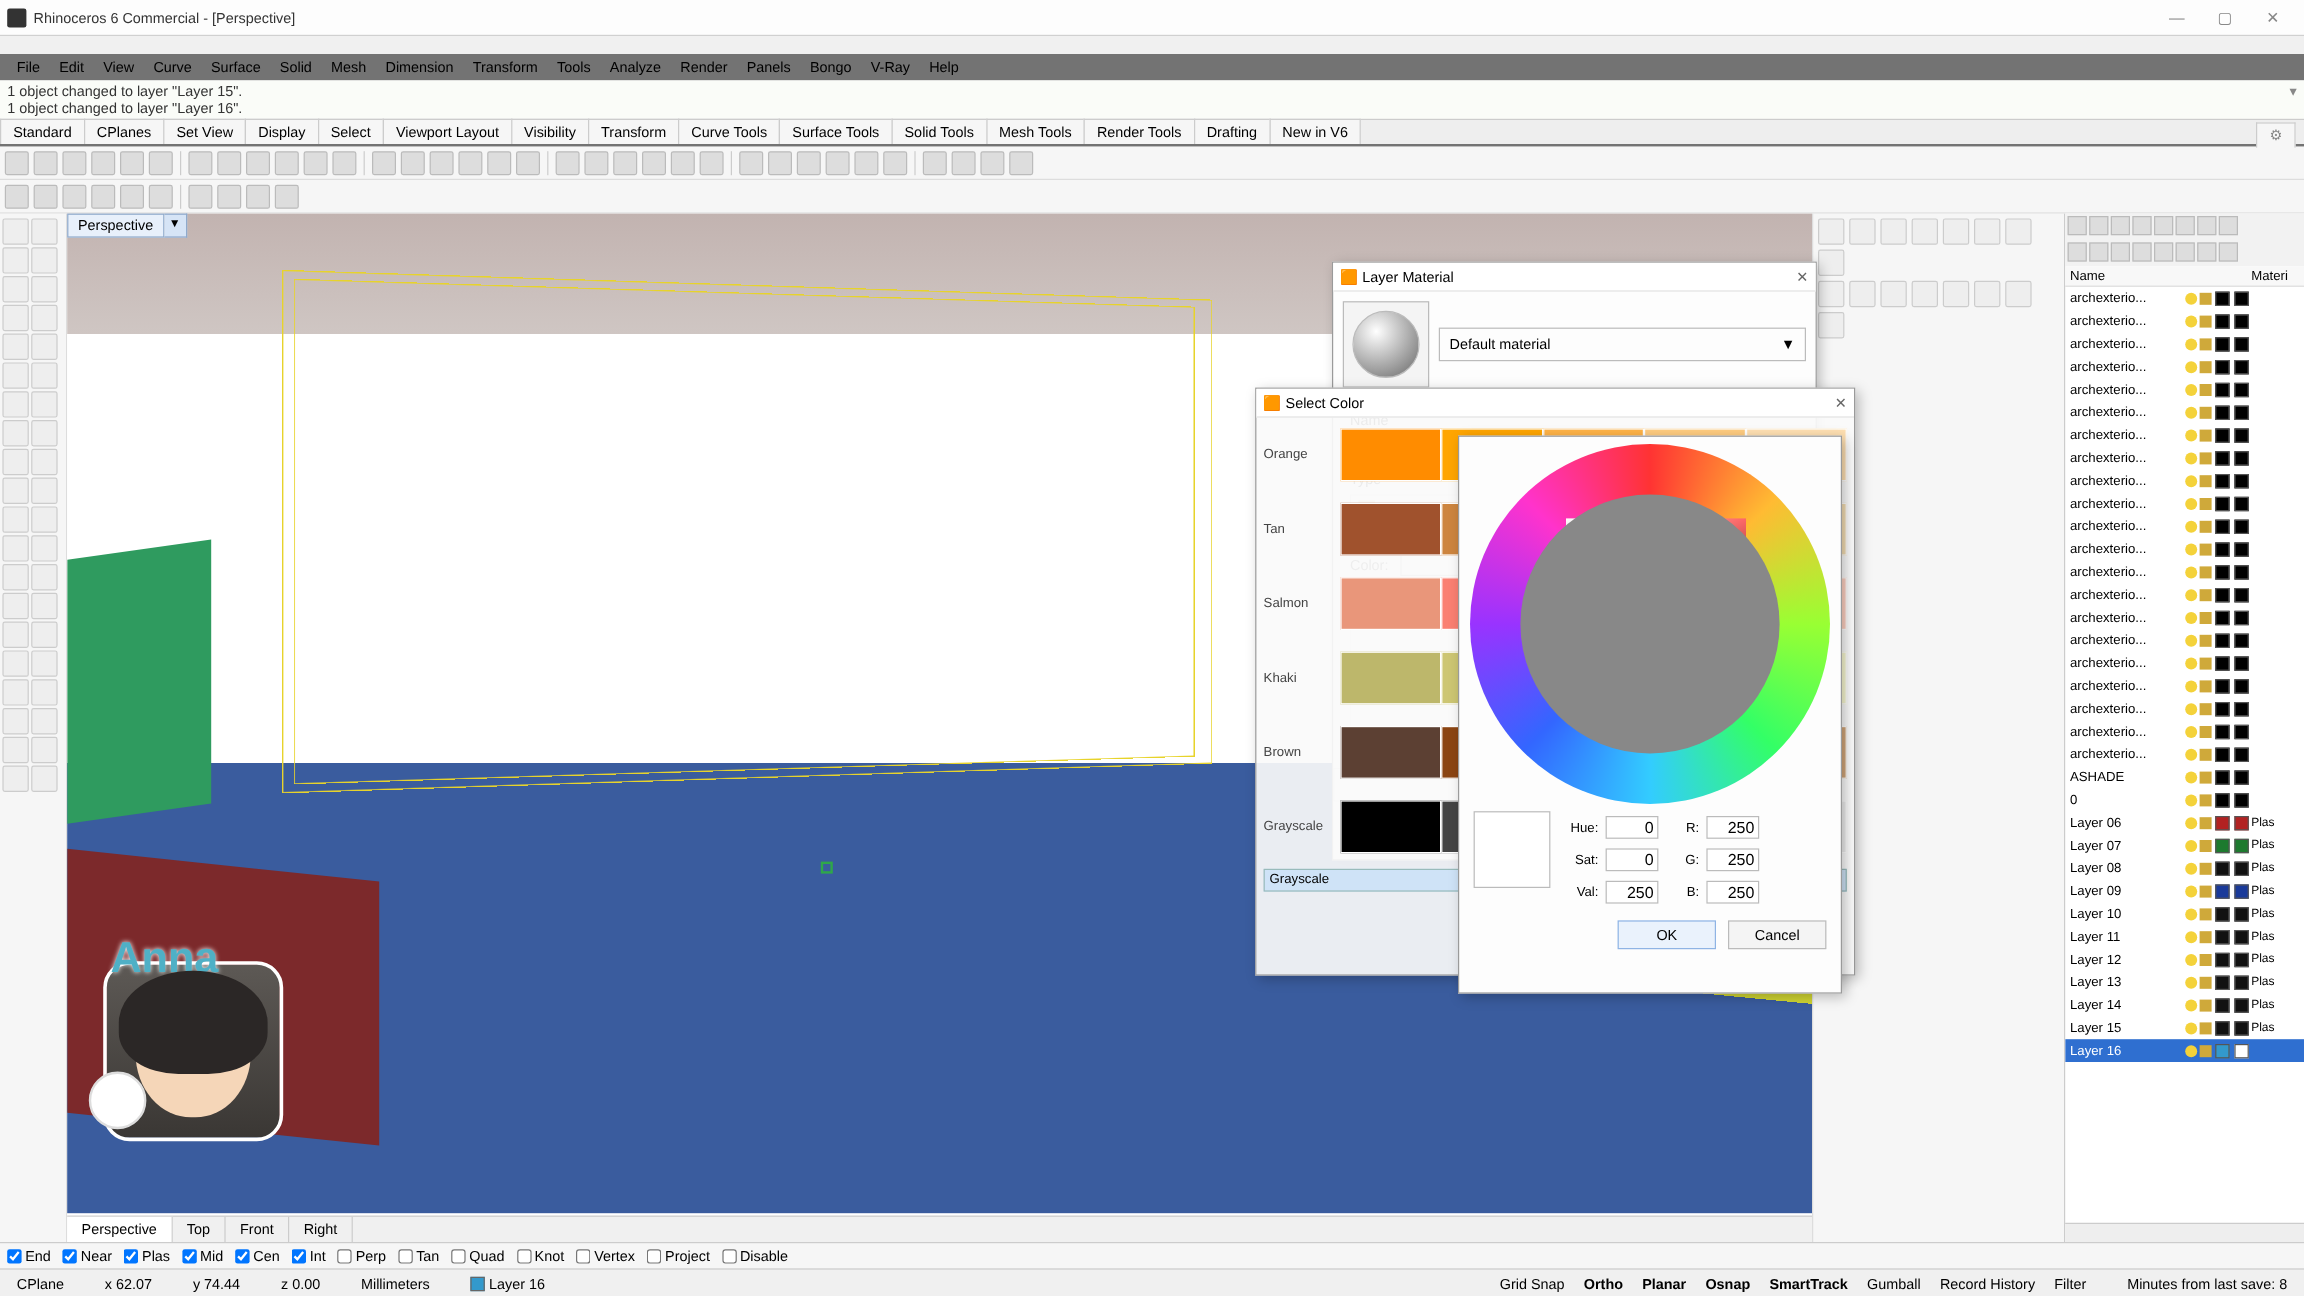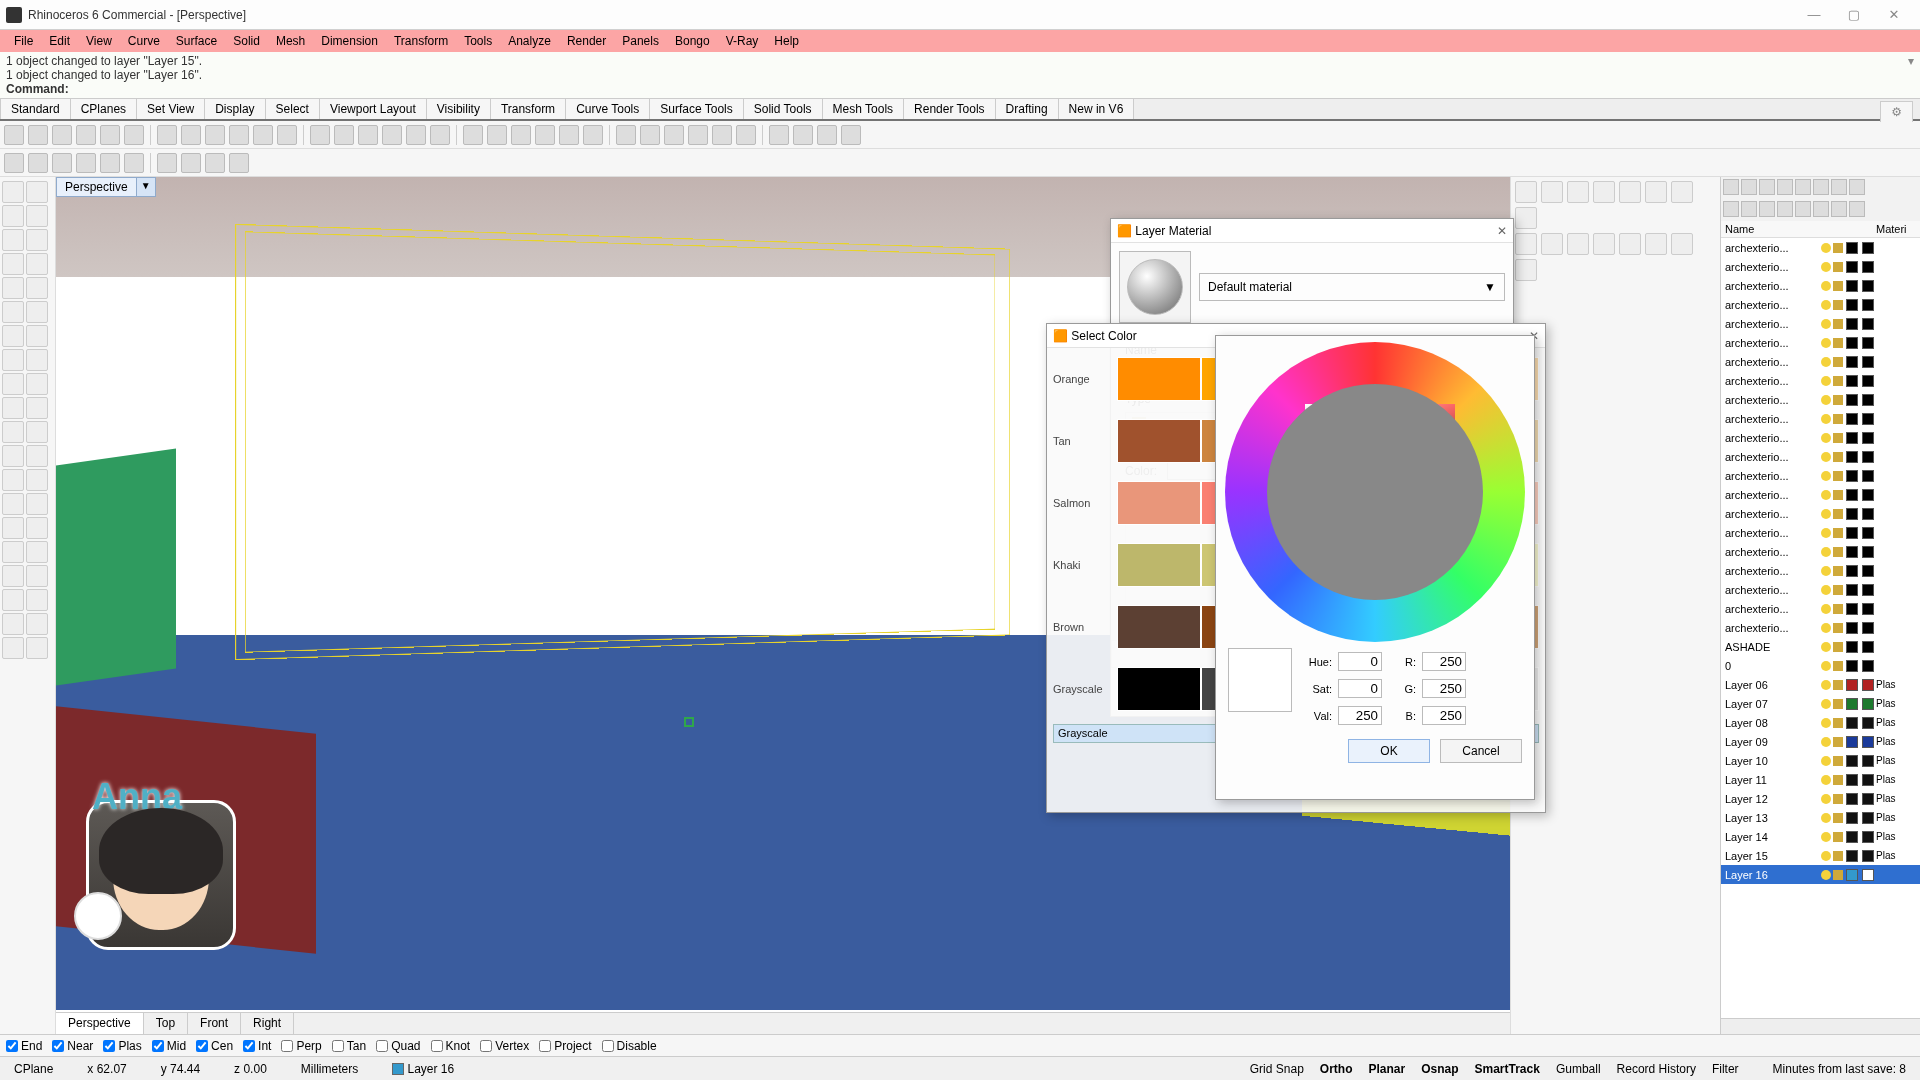--- a/index.html
+++ b/index.html
@@ -5,21 +5,21 @@
 * { margin: 0; padding: 0; box-sizing: border-box; font-family: "Segoe UI", Arial, sans-serif; }
 html, body { width: 1920px; height: 1080px; overflow: hidden; background: #f0f0f0; }
 
 
 .titlebar { height: 30px; background: #fdfdfd; border-bottom: 1px solid #d0d0d0; display: flex; align-items: center; padding: 0 6px; font-size: 12px; color: #333; }
 .titlebar .app-icon { width: 16px; height: 16px; background: #333; border-radius: 2px; margin-right: 6px; }
 .titlebar .spacer { flex: 1; }
 .titlebar .winbtn { width: 40px; text-align: center; color: #888; font-size: 13px; }
 
 
-.menubar { height: 22px; background: #fca5a5; display: flex; align-items: center; padding: 0 6px; font-size: 12px; }
+.menubar { height: 22px; background: #737373; display: flex; align-items: center; padding: 0 6px; font-size: 12px; margin-top: 15px; }
 .menubar span { padding: 0 8px; }
 
 
 .cmdlog { background: #fafcf8; border-bottom: 1px solid #ccc; font-size: 12px; padding: 2px 6px; line-height: 14px; color: #333; position: relative; }
 .cmdlog .line { white-space: nowrap; }
 .cmdlog .cmdprompt { font-weight: bold; }
 .cmdlog .tri { position: absolute; right: 6px; top: 2px; color: #888; }
 
 
 .tabsrow { height: 22px; background: #eee; display: flex; align-items: flex-end; font-size: 12px; border-bottom: 2px solid #737373; position: relative; }
@@ -115,21 +115,21 @@
 
 #selcolor-dlg { left: 1046px; top: 323px; width: 500px; height: 490px; background: rgba(250,250,250,.92); }
 #selcolor-dlg .swrow { display: flex; align-items: center; height: 62px; padding: 0 6px; }
 #selcolor-dlg .swrow .lbl { width: 64px; font-size: 11px; color: #444; }
 #selcolor-dlg .swrow .strip { flex: 1; height: 44px; display: flex; }
 #selcolor-dlg .swrow .cell { flex: 1; border: 1px solid #fff; }
 #selcolor-dlg .listsel { margin: 4px 6px; border: 1px solid #9bb; background: #cfe3f7; padding: 2px 4px; font-size: 11px; display: flex; }
 #selcolor-dlg .listsel .dd { margin-left: auto; }
 
 
-#wheel-pop { left: 1215px; top: 335px; width: 320px; height: 465px; background: #fdfdfd; }
+#wheel-pop { left: 1215px; top: 363px; width: 320px; height: 465px; background: #fdfdfd; }
 #wheel-pop .wheel { width: 300px; height: 300px; margin: 6px auto; border-radius: 50%; background: conic-gradient(#f33,#fb3,#9f3,#3f6,#3cf,#36f,#93f,#f3c,#f33); position: relative; }
 #wheel-pop .wheel::after { content:""; position: absolute; left: 42px; top: 42px; right: 42px; bottom: 42px; border-radius: 50%; background: #888; }
 #wheel-pop .svbox { position: absolute; left: 80px; top: 62px; width: 150px; height: 106px; background: linear-gradient(90deg,#fff,#f66), linear-gradient(0deg,#000,transparent); background-blend-mode: multiply; }
 #wheel-pop .handle { position: absolute; width: 46px; height: 46px; border-radius: 50%; background: radial-gradient(circle at 35% 30%,#888,#444); border: 2px solid #333; left: 54px; top: 130px; }
 #wheel-pop .cursor { position: absolute; left: 106px; top: 148px; font-size: 14px; color: #000; }
 #wheel-pop .numrow { display: flex; gap: 6px; padding: 4px 12px; font-size: 11px; align-items: center; }
 #wheel-pop .numrow .lbl { width: 28px; text-align: right; }
 #wheel-pop .numrow input { width: 44px; border: 1px solid #bbb; padding: 1px 3px; text-align: right; }
 #wheel-pop .prev { width: 64px; height: 64px; border: 1px solid #bbb; background: #fff; margin-left: 12px; }
 #wheel-pop .btnrow { display: flex; gap: 10px; justify-content: flex-end; padding: 10px 12px; }
@@ -177,21 +177,20 @@
     <span>Render</span>
     <span>Panels</span>
     <span>Bongo</span>
     <span>V-Ray</span>
     <span>Help</span>
   </div>
 
 <div class="cmdlog">
   <div class="line">1 object changed to layer "Layer 15".</div>
   <div class="line">1 object changed to layer "Layer 16".</div>
-  <div class="line"><span class="cmdprompt">Command:</span></div>
   <span class="tri">▾</span>
 </div>
 
 <div class="tabsrow" id="tooltabs">
   <span>Standard</span>
     <span>CPlanes</span>
     <span>Set View</span>
     <span>Display</span>
     <span>Select</span>
     <span>Viewport Layout</span>

